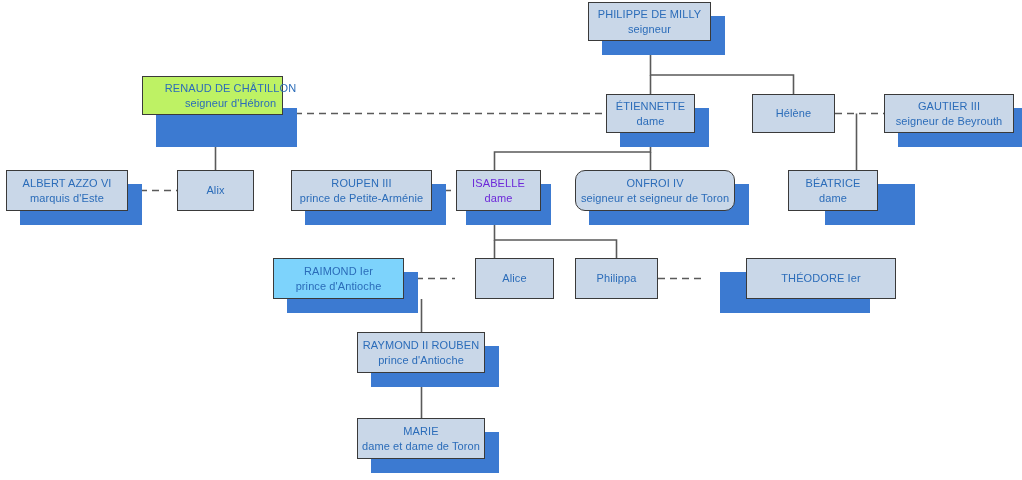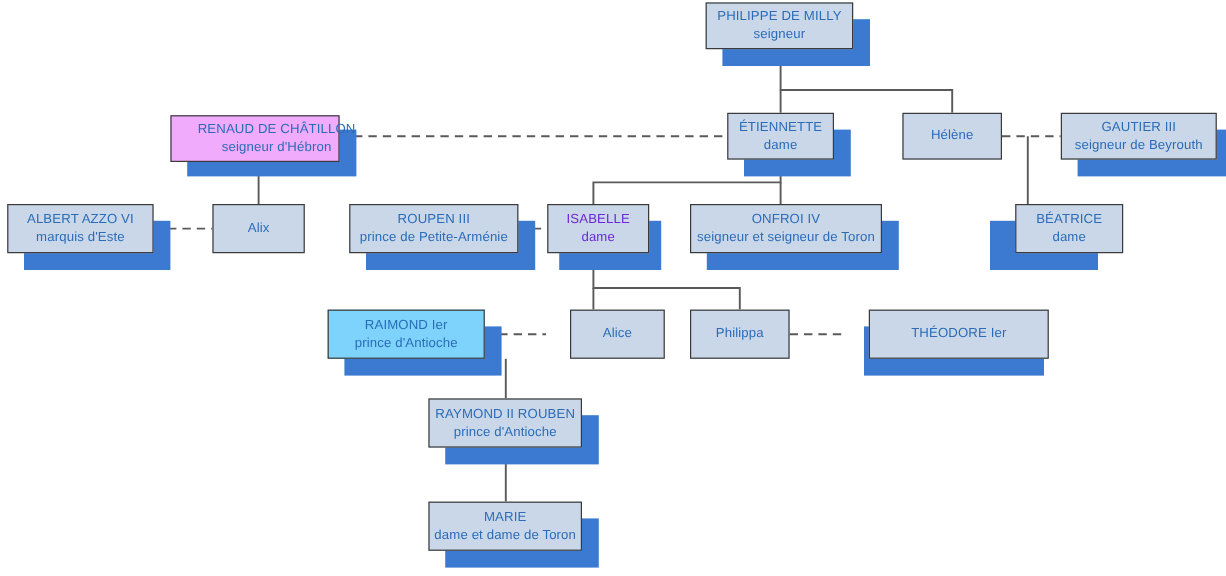--- a/index.html
+++ b/index.html
@@ -92,21 +92,21 @@
     </g>
   </svg>
 
   <div id="nodes-layer">
       <div class="shadow" style="left: 602px; top: 16px; width: 123px; height: 39px; background: rgb(60, 122, 209);"></div>
       <div class="node" style="left: 588px; top: 2px; width: 123px; height: 39px; background: rgb(201, 215, 232); border-color: rgb(58, 58, 58); color: rgb(43, 108, 185);">
         <div class="ttl">PHILIPPE DE MILLY</div>
         <div class="sub">seigneur</div>
       </div>
       <div class="shadow" style="left: 156px; top: 108px; width: 141px; height: 39px; background: rgb(60, 122, 209);"></div>
-      <div class="node" style="left: 142px; top: 96px; width: 141px; height: 39px; background: #f0abfc; border-color: rgb(58, 58, 58); color: rgb(43, 108, 185); padding-left: 36px;">
+      <div class="node" style="left: 142px; top: 76px; width: 141px; height: 39px; background: #bef264; border-color: rgb(58, 58, 58); color: rgb(43, 108, 185); padding-left: 36px;">
         <div class="ttl">RENAUD DE CHÂTILLON</div>
         <div class="sub">seigneur d'Hébron</div>
       </div>
       <div class="shadow" style="left: 620px; top: 108px; width: 89px; height: 39px; background: rgb(60, 122, 209);"></div>
       <div class="node" style="left: 606px; top: 94px; width: 89px; height: 39px; background: rgb(201, 215, 232); border-color: rgb(58, 58, 58); color: rgb(43, 108, 185);">
         <div class="ttl">ÉTIENNETTE</div>
         <div class="sub">dame</div>
       </div>
       <div class="node" style="left: 752px; top: 94px; width: 83px; height: 39px; background: rgb(201, 215, 232); border-color: rgb(58, 58, 58); color: rgb(43, 108, 185);">
         <div class="ttl">Hélène</div>
@@ -128,42 +128,42 @@
       <div class="node" style="left: 291px; top: 170px; width: 141px; height: 41px; background: rgb(201, 215, 232); border-color: rgb(58, 58, 58); color: rgb(43, 108, 185);">
         <div class="ttl">ROUPEN III</div>
         <div class="sub">prince de Petite-Arménie</div>
       </div>
       <div class="shadow" style="left: 466px; top: 184px; width: 85px; height: 41px; background: rgb(60, 122, 209);"></div>
       <div class="node" style="left: 456px; top: 170px; width: 85px; height: 41px; background: rgb(201, 215, 232); border-color: rgb(58, 58, 58); color: #6d28d9; text-align: right;">
         <div class="ttl">ISABELLE</div>
         <div class="sub">dame</div>
       </div>
       <div class="shadow" style="left: 589px; top: 184px; width: 160px; height: 41px; background: rgb(60, 122, 209);"></div>
-      <div class="node" style="left: 575px; top: 170px; width: 160px; height: 41px; background: rgb(201, 215, 232); border-color: rgb(58, 58, 58); color: rgb(43, 108, 185);">
+      <div class="node" style="left: 575px; top: 170px; width: 160px; height: 41px; background: rgb(201, 215, 232); border-color: rgb(58, 58, 58); color: rgb(43, 108, 185); border-radius: 10px;">
         <div class="ttl">ONFROI IV</div>
         <div class="sub">seigneur et seigneur de Toron</div>
       </div>
       <div class="shadow" style="left: 825px; top: 184px; width: 90px; height: 41px; background: rgb(60, 122, 209);"></div>
-      <div class="node" style="left: 846px; top: 170px; width: 90px; height: 41px; background: rgb(201, 215, 232); border-color: rgb(58, 58, 58); color: rgb(43, 108, 185);">
+      <div class="node" style="left: 788px; top: 170px; width: 90px; height: 41px; background: rgb(201, 215, 232); border-color: rgb(58, 58, 58); color: rgb(43, 108, 185);">
         <div class="ttl">BÉATRICE</div>
         <div class="sub">dame</div>
       </div>
       <div class="shadow" style="left: 287px; top: 272px; width: 131px; height: 41px; background: rgb(60, 122, 209);"></div>
       <div class="node" style="left: 273px; top: 258px; width: 131px; height: 41px; background: #7dd3fc; border-color: rgb(58, 58, 58); color: rgb(43, 108, 185);">
         <div class="ttl">RAIMOND Ier</div>
         <div class="sub">prince d'Antioche</div>
       </div>
       <div class="node" style="left: 475px; top: 258px; width: 79px; height: 41px; background: rgb(201, 215, 232); border-color: rgb(58, 58, 58); color: rgb(43, 108, 185);">
         <div class="ttl">Alice</div>
       </div>
       <div class="node" style="left: 575px; top: 258px; width: 83px; height: 41px; background: rgb(201, 215, 232); border-color: rgb(58, 58, 58); color: rgb(43, 108, 185);">
         <div class="ttl">Philippa</div>
       </div>
       <div class="shadow" style="left: 720px; top: 272px; width: 150px; height: 41px; background: rgb(60, 122, 209);"></div>
-      <div class="node" style="left: 724px; top: 258px; width: 150px; height: 41px; background: rgb(201, 215, 232); border-color: rgb(58, 58, 58); color: rgb(43, 108, 185);">
+      <div class="node" style="left: 746px; top: 258px; width: 150px; height: 41px; background: rgb(201, 215, 232); border-color: rgb(58, 58, 58); color: rgb(43, 108, 185);">
         <div class="ttl">THÉODORE Ier</div>
       </div>
       <div class="shadow" style="left: 371px; top: 346px; width: 128px; height: 41px; background: rgb(60, 122, 209);"></div>
       <div class="node" style="left: 357px; top: 332px; width: 128px; height: 41px; background: rgb(201, 215, 232); border-color: rgb(58, 58, 58); color: rgb(43, 108, 185);">
         <div class="ttl">RAYMOND II ROUBEN</div>
         <div class="sub">prince d'Antioche</div>
       </div>
       <div class="shadow" style="left: 371px; top: 432px; width: 128px; height: 41px; background: rgb(60, 122, 209);"></div>
       <div class="node" style="left: 357px; top: 418px; width: 128px; height: 41px; background: rgb(201, 215, 232); border-color: rgb(58, 58, 58); color: rgb(43, 108, 185); justify-content: center;">
         <div class="ttl">MARIE</div>

